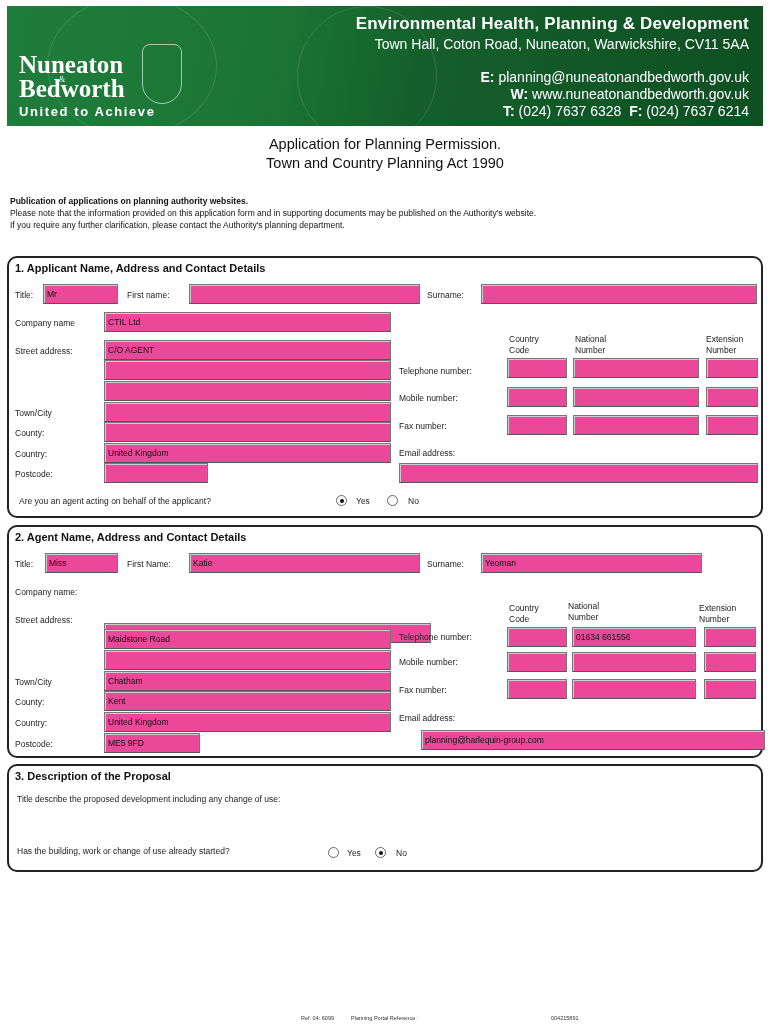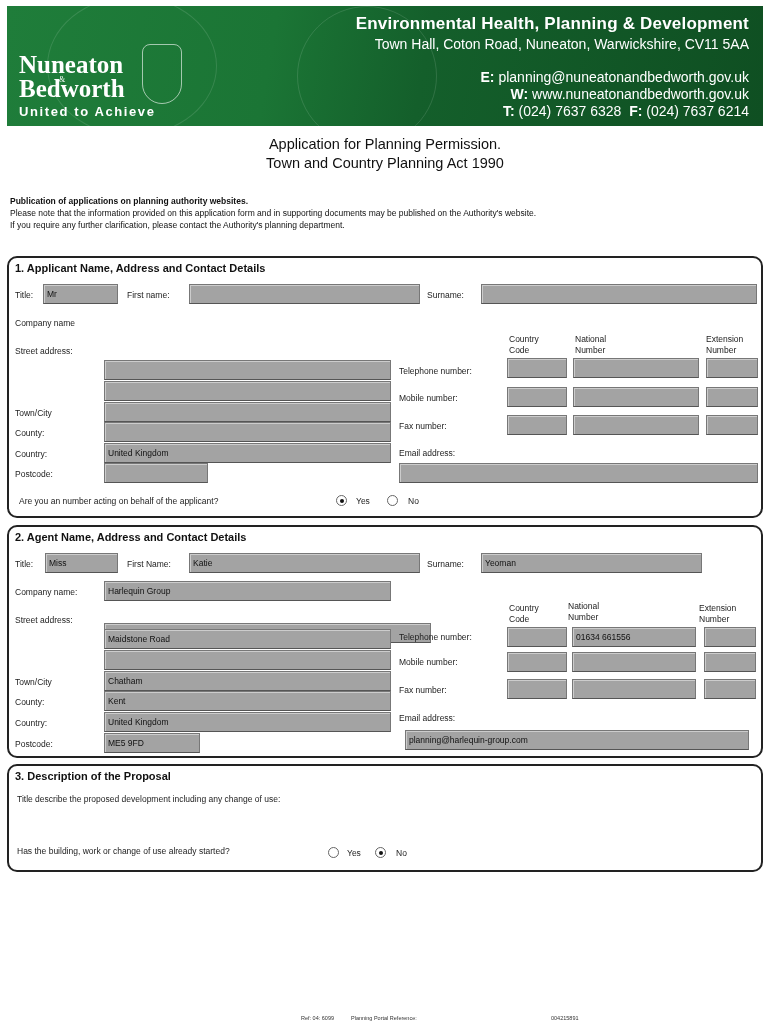--- a/index.html
+++ b/index.html
@@ -13,21 +13,21 @@
   .crest { position: absolute; left: 135px; top: 38px; width: 40px; height: 60px; border: 1px solid rgba(255,255,255,0.6); border-radius: 8px 8px 20px 20px; }
   .banner-title { position: absolute; right: 14px; top: 8px; color: #fff; font-weight: bold; font-size: 17px; letter-spacing: 0.2px; }
   .banner-addr { position: absolute; right: 14px; top: 30px; color: #fff; font-size: 14px; }
   .banner-contact { position: absolute; right: 14px; color: #fff; font-size: 14px; text-align: right; }
   .banner-contact b { font-weight: bold; }
   .doc-title { position: absolute; left: 0; width: 770px; text-align: center; font-size: 14.5px; color: #111; }
   .pub { position: absolute; left: 10px; font-size: 8.5px; color: #111; }
   .section { position: absolute; left: 7px; width: 756px; border: 2px solid #222; border-radius: 10px; }
   .sec-h { position: absolute; left: 6px; font-weight: bold; font-size: 11px; }
   .lbl { position: absolute; font-size: 8.5px; color: #222; line-height: 11px; }
-  .fld { position: absolute; height: 20px; border: 1px solid #777; border-bottom-color: #555; box-shadow: inset 1px 1px 0 #ccc; font-size: 8.5px; padding: 4px 3px; color: #111; background: #a3a3a3; white-space: nowrap; overflow: hidden; }
+  .fld { position: absolute; height: 20px; border: 1px solid #777; border-bottom-color: #555; box-shadow: inset 1px 1px 0 #ccc; font-size: 8.5px; padding: 4px 3px; color: #111; background: #ec4899; white-space: nowrap; overflow: hidden; }
   .radio { position: absolute; width: 11px; height: 11px; border-radius: 50%; border: 1px solid #666; background: #fff; }
   .radio.on::after { content: ""; position: absolute; left: 2.5px; top: 2.5px; width: 4px; height: 4px; background: #111; border-radius: 50%; }
   .ta { position: absolute; border: 1px solid #777; font-size: 8.5px; line-height: 12px; padding: 2px 3px; background: #fff; }
   .footer { position: absolute; top: 1015px; font-size: 5.5px; color: #333; }
 </style>
 </head>
 <body>
 
 <div class="banner">
   <div class="crest-bg"></div>
@@ -57,22 +57,24 @@
   <div class="sec-h" style="top:4px">1.  Applicant Name, Address and Contact Details</div>
 
   <div class="lbl" style="left:6px; top:32px">Title:</div>
   <div class="fld" style="left:34px; top:26px; width:75px">Mr</div>
   <div class="lbl" style="left:118px; top:32px">First name:</div>
   <div class="fld" style="left:180px; top:26px; width:231px"></div>
   <div class="lbl" style="left:418px; top:32px">Surname:</div>
   <div class="fld" style="left:472px; top:26px; width:276px"></div>
 
   <div class="lbl" style="left:6px; top:60px">Company name</div>
+  <div class="fld" style="left:95px; top:54px; width:287px">CTIL Ltd</div>
 
   <div class="lbl" style="left:6px; top:88px">Street address:</div>
+  <div class="fld" style="left:95px; top:82px; width:287px">C/O AGENT</div>
   <div class="fld" style="left:95px; top:102px; width:287px"></div>
   <div class="fld" style="left:95px; top:123px; width:287px"></div>
 
   <div class="lbl" style="left:6px; top:150px">Town/City</div>
   <div class="fld" style="left:95px; top:144px; width:287px"></div>
   <div class="lbl" style="left:6px; top:170px">County:</div>
   <div class="fld" style="left:95px; top:164px; width:287px"></div>
   <div class="lbl" style="left:6px; top:191px">Country:</div>
   <div class="fld" style="left:95px; top:185px; width:287px">United Kingdom</div>
   <div class="lbl" style="left:6px; top:211px">Postcode:</div>
@@ -93,39 +95,38 @@
   <div class="fld" style="left:697px; top:129px; width:52px"></div>
 
   <div class="lbl" style="left:390px; top:163px">Fax number:</div>
   <div class="fld" style="left:498px; top:157px; width:60px"></div>
   <div class="fld" style="left:564px; top:157px; width:126px"></div>
   <div class="fld" style="left:697px; top:157px; width:52px"></div>
 
   <div class="lbl" style="left:390px; top:190px">Email address:</div>
   <div class="fld" style="left:390px; top:205px; width:359px"></div>
 
-  <div class="lbl" style="left:10px; top:238px">Are you an number acting on behalf of the applicant?</div>
+  <div class="lbl" style="left:10px; top:238px">Are you an agent acting on behalf of the applicant?</div>
   <div class="radio on" style="left:327px; top:237px"></div>
   <div class="lbl" style="left:347px; top:238px">Yes</div>
   <div class="radio" style="left:378px; top:237px"></div>
   <div class="lbl" style="left:399px; top:238px">No</div>
 </div>
 
 <div class="section" style="top:525px; height:233px">
   <div class="sec-h" style="top:4px">2.  Agent Name, Address and Contact Details</div>
 
   <div class="lbl" style="left:6px; top:32px">Title:</div>
   <div class="fld" style="left:36px; top:26px; width:73px">Miss</div>
   <div class="lbl" style="left:118px; top:32px">First Name:</div>
   <div class="fld" style="left:180px; top:26px; width:231px">Katie</div>
   <div class="lbl" style="left:418px; top:32px">Surname:</div>
   <div class="fld" style="left:472px; top:26px; width:221px">Yeoman</div>
 
   <div class="lbl" style="left:6px; top:60px">Company name:</div>
-  <div class="fld" style="left:95px; top:54px; width:287px">Harlequin Group</div>
 
   <div class="lbl" style="left:6px; top:88px">Street address:</div>
   <div class="fld" style="left:95px; top:96px; width:327px">Innovation Centre</div>
   <div class="fld" style="left:95px; top:102px; width:287px">Maidstone Road</div>
   <div class="fld" style="left:95px; top:123px; width:287px"></div>
 
   <div class="lbl" style="left:6px; top:150px">Town/City</div>
   <div class="fld" style="left:95px; top:144px; width:287px">Chatham</div>
   <div class="lbl" style="left:6px; top:170px">County:</div>
   <div class="fld" style="left:95px; top:164px; width:287px">Kent</div>
@@ -147,21 +148,21 @@
   <div class="fld" style="left:498px; top:125px; width:60px"></div>
   <div class="fld" style="left:563px; top:125px; width:124px"></div>
   <div class="fld" style="left:695px; top:125px; width:52px"></div>
 
   <div class="lbl" style="left:390px; top:158px">Fax number:</div>
   <div class="fld" style="left:498px; top:152px; width:60px"></div>
   <div class="fld" style="left:563px; top:152px; width:124px"></div>
   <div class="fld" style="left:695px; top:152px; width:52px"></div>
 
   <div class="lbl" style="left:390px; top:186px">Email address:</div>
-  <div class="fld" style="left:396px; top:203px; width:344px">planning@harlequin-group.com</div>
+  <div class="fld" style="left:412px; top:203px; width:344px">planning@harlequin-group.com</div>
 </div>
 
 <div class="section" style="top:764px; height:108px">
   <div class="sec-h" style="top:4px">3.  Description of the Proposal</div>
   <div class="lbl" style="left:8px; top:28px">Title describe the proposed development including any change of use:</div>
   <div class="lbl" style="left:8px; top:80px">Has the building, work or change of use already started?</div>
   <div class="radio" style="left:319px; top:81px"></div>
   <div class="lbl" style="left:338px; top:82px">Yes</div>
   <div class="radio on" style="left:366px; top:81px"></div>
   <div class="lbl" style="left:387px; top:82px">No</div>

